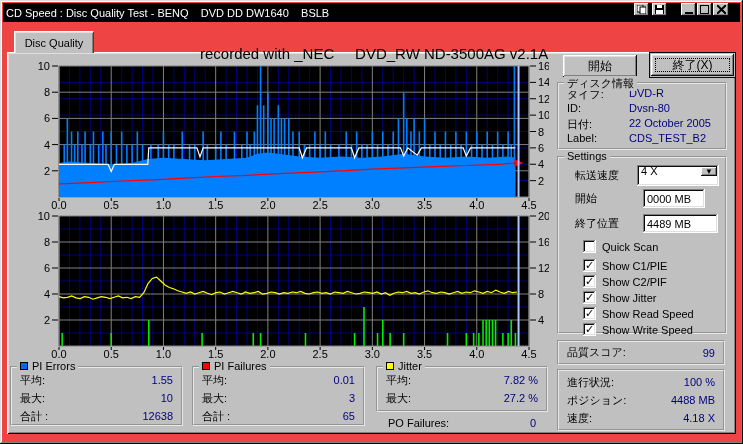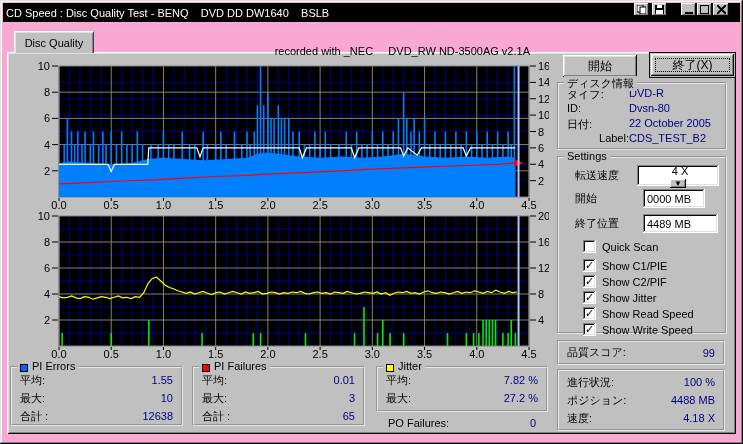--- a/index.html
+++ b/index.html
@@ -1,18 +1,18 @@
 <!DOCTYPE html>
 <html><head>
 <meta charset="utf-8">
 <style>
   html,body{margin:0;padding:0;background:#555;}
   *{box-sizing:border-box;}
   .window{
-    position:relative;width:743px;height:444px;background:#f9a8d4;
+    position:relative;width:743px;height:444px;background:#ef4444;
     font-family:"Liberation Sans","DejaVu Sans",sans-serif;font-size:11px;color:#000;
     box-shadow: inset -1px -1px #0a0a0a, inset 1px 1px #dfdfdf, inset -2px -2px #808080, inset 2px 2px #fff;
     overflow:hidden;
   }
   .abs{position:absolute;}
   .titlebar{left:3px;top:3px;width:737px;height:19px;background:#000;color:#fff;display:flex;align-items:center;}
   .titletext{padding-left:3px;white-space:pre;font-size:11px;}
   .tbtn{position:absolute;top:3px;width:15px;height:13px;background:#c0c0c0;
     box-shadow: inset -1px -1px #0a0a0a, inset 1px 1px #fff, inset -2px -2px #808080;
     display:flex;align-items:center;justify-content:center;}
@@ -20,40 +20,40 @@
     box-shadow: inset -1px -1px #0a0a0a, inset 1px 1px #fff, inset -2px -2px #808080, inset 2px 2px #dfdfdf;}
   .sunken{background:#fff;
     box-shadow: inset -1px -1px #fff, inset 1px 1px #808080, inset -2px -2px #dfdfdf, inset 2px 2px #0a0a0a;}
   .tab{left:14px;top:31px;width:80px;height:22px;background:#c0c0c0;
     border-top:1px solid #fff;border-left:1px solid #fff;border-right:1px solid #404040;
     box-shadow: inset 1px 1px #dfdfdf, inset -1px 0 #808080;
     display:flex;align-items:center;justify-content:center;z-index:3;}
   .tabpage{left:7px;top:52px;width:729px;height:382px;background:#c0c0c0;
     box-shadow: inset 1px 1px #fff, inset -1px -1px #0a0a0a, inset 2px 2px #dfdfdf, inset -2px -2px #808080;z-index:1;}
   .group{border:2px groove #e8e8e8;}
-  .gtitle{position:absolute;top:-8px;left:5px;background:#c0c0c0;padding:0 3px;display:flex;align-items:flex-end;gap:4px;}
+  .gtitle{position:absolute;top:-8px;left:5px;background:#c0c0c0;padding:0 3px;display:flex;align-items:center;gap:4px;}
   .sq{width:8px;height:8px;display:inline-block;border:1px solid #000;}
   .row{display:flex;justify-content:space-between;align-items:center;height:18px;padding:0 8px;}
   .navy{color:#000080;}
   .btn{display:flex;align-items:center;justify-content:center;font-size:12px;cursor:default;}
   .defbtn{border:1px solid #0a0a0a;background:#c0c0c0;padding:1px;}
   .defbtn .inner{width:100%;height:100%;
     box-shadow: inset -1px -1px #0a0a0a, inset 1px 1px #fff, inset -2px -2px #808080, inset 2px 2px #dfdfdf;
     display:flex;align-items:center;justify-content:center;font-size:12px;}
   .focusdots{outline:1px dotted #000;outline-offset:-5px;text-align:center;}
   .cb{width:13px;height:13px;background:#fff;margin-right:6px;flex:none;
     box-shadow: inset -1px -1px #fff, inset 1px 1px #808080, inset -2px -2px #dfdfdf, inset 2px 2px #0a0a0a;
     display:flex;align-items:center;justify-content:center;font-size:11px;font-weight:bold;line-height:13px;}
   .cbrow{display:flex;align-items:center;height:15px;margin:1px 0 1px 8px;}
   .field{font-size:11px;display:flex;align-items:center;padding-left:4px;color:#000;}
-  .combo{display:flex;align-items:center;flex-direction:column;}
+  .combo{display:flex;align-items:flex-start;}
   .combo .arrowbtn{width:16px;background:#c0c0c0;margin:2px;
     box-shadow: inset -1px -1px #0a0a0a, inset 1px 1px #fff, inset -2px -2px #808080;
     display:flex;align-items:center;justify-content:center;font-size:8px;}
-  .hdr{white-space:pre;font-size:11px;}
+  .hdr{white-space:pre;font-size:15px;}
   svg text{font-family:"Liberation Sans","DejaVu Sans",sans-serif;font-size:11px;}
 </style>
 </head>
 <body>
 
 <div class="window">
 
   <div class="abs titlebar">
     <span class="titletext">CD Speed : Disc Quality Test - BENQ    DVD DD DW1640    BSLB</span>
   </div>
@@ -501,21 +501,21 @@
         </div>
       <div style="display:flex;height:15px;">
           <span style="width:62px;">ID:</span>
           <span class="navy">Dvsn-80</span>
         </div>
       <div style="display:flex;height:15px;">
           <span style="width:62px;">日付:</span>
           <span class="navy">22 October 2005</span>
         </div>
       <div style="display:flex;height:15px;">
-          <span style="width:62px;text-align:right;">Label:</span>
+          <span style="width:62px;">Label:</span>
           <span class="navy">CDS_TEST_B2</span>
         </div>
     </div>
   </div>
 
   <div class="abs group" style="left:557px;top:156px;width:170px;height:178px;z-index:2;">
     <div class="gtitle">
         <span>Settings</span>
       </div>
     <div style="position:relative;padding:6px 6px 0 16px;">

